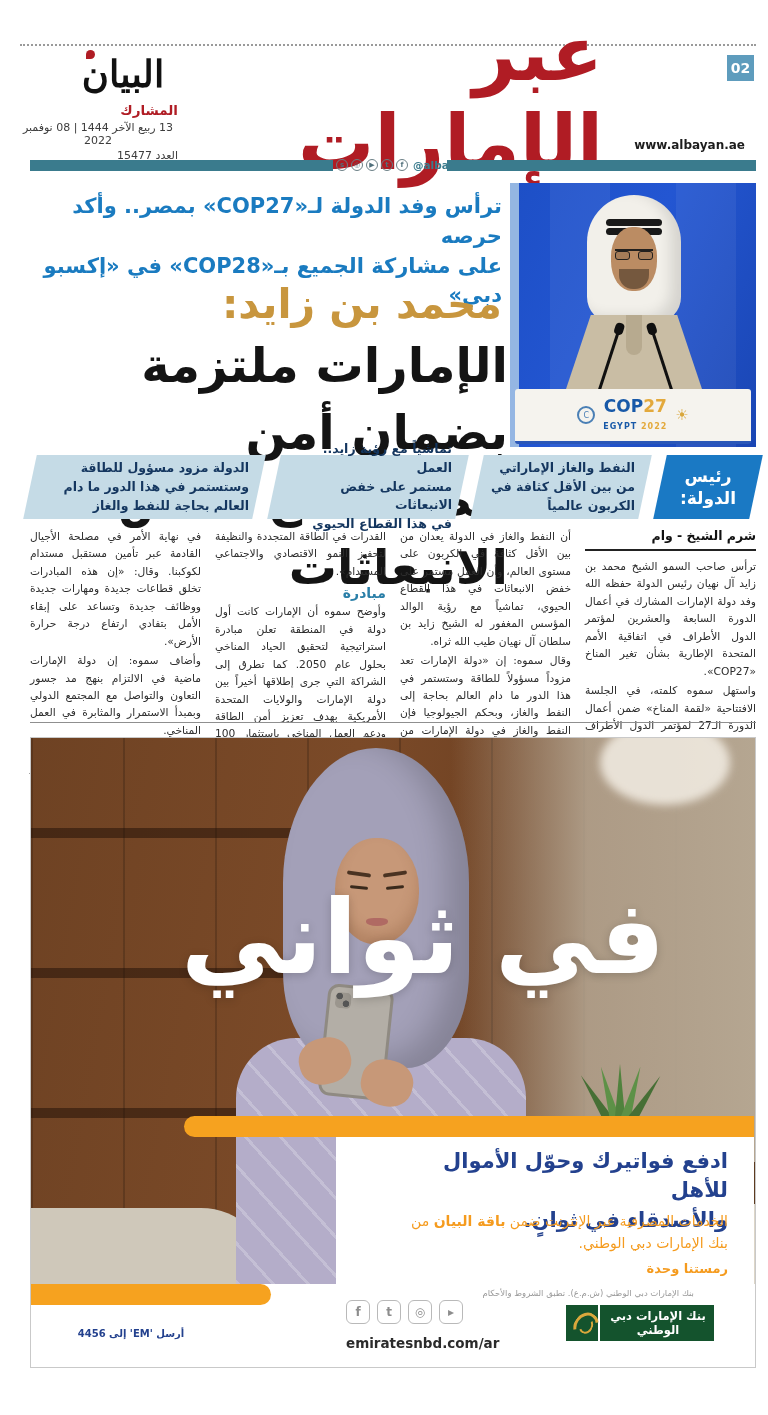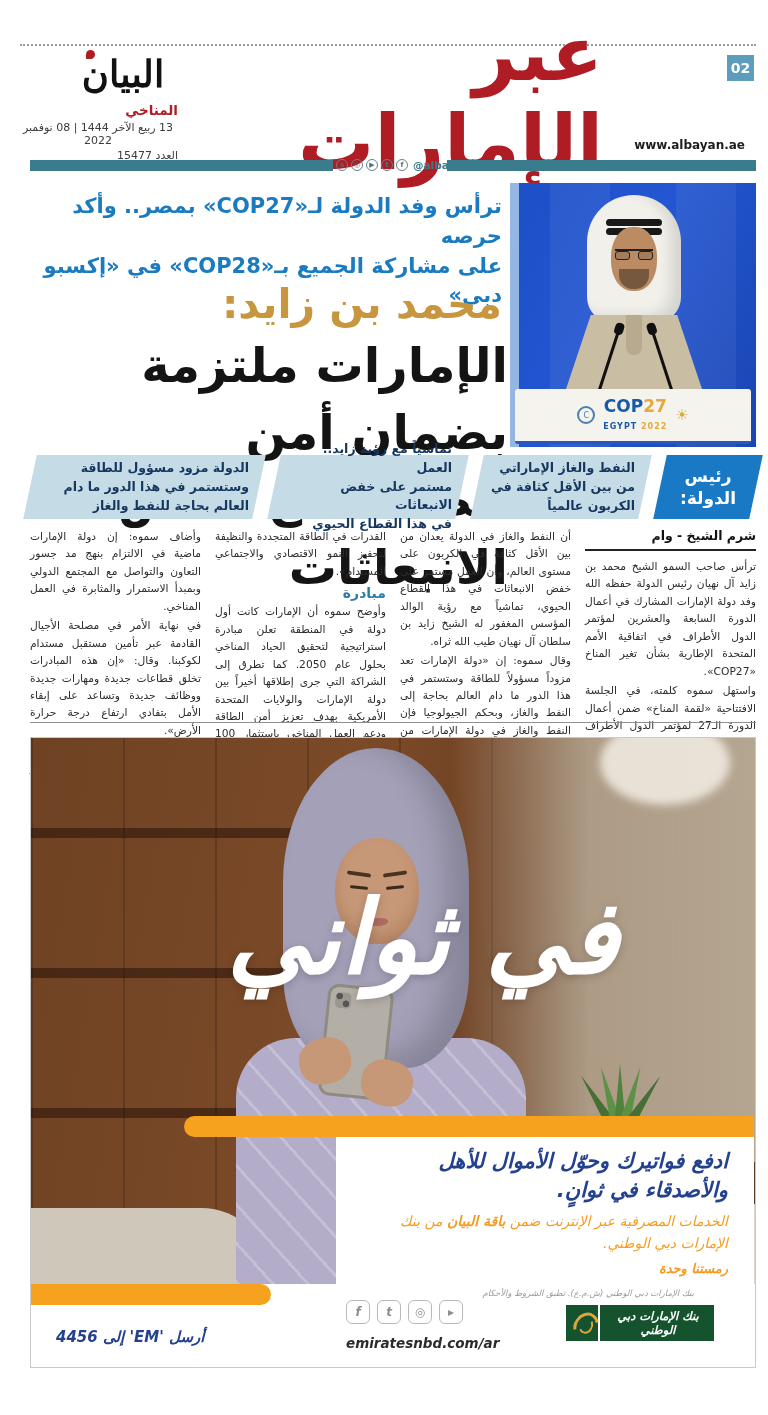--- a/index.html
+++ b/index.html
@@ -86,21 +86,21 @@
     display:flex; gap:14px; }
   .bcol { flex:1; min-width:0; }
   .dateline { font-weight:bold; font-size:12.5px; color:#111; padding-bottom:6px; border-bottom:2px solid #222; margin-bottom:7px; text-align:right; }
   .bcol p { font-size:10.7px; line-height:1.63; color:#2d2d2d; text-align:justify; margin-bottom:2px; }
   .sub-head { color:#2a7fa8; font-weight:bold; font-size:14px; margin:5px 0 2px; text-align:right; }
 
   .ad-divider { position:absolute; left:30px; right:12px; top:722px; border-top:1px solid #8f8f8f; }
 
   
   .ad { position:absolute; left:30px; right:12px; top:737px; height:631px; background:#fff;
-    border:1px solid #c9c9c9; overflow:hidden;font-style:italic; }
+    border:1px solid #c9c9c9; overflow:hidden; }
   .ad-photo { position:absolute; left:0; right:0; top:0; height:546px; overflow:hidden;
     background:
       repeating-linear-gradient(90deg, rgba(0,0,0,.18) 0 2px, rgba(0,0,0,0) 2px 92px),
       linear-gradient(100deg,#6e4223 0%,#7b4a28 40%,#5a331a 100%); }
   .shelf { position:absolute; left:0; width:46%; height:10px; background:rgba(30,14,5,.5); }
   .blur-right { position:absolute; right:0; top:0; bottom:0; width:42%;
     background:linear-gradient(90deg, rgba(185,171,151,0) 0%, rgba(185,171,151,.85) 45%, #b5a691 100%); }
   .vase { position:absolute; right:25px; top:-18px; width:130px; height:85px; background:#efe9df; border-radius:50%; filter:blur(4px); opacity:.9; }
   .side-table { position:absolute; right:0; top:424px; width:300px; height:52px; background:#5d3b20; }
   .plant { position:absolute; right:70px; top:330px; width:130px; height:116px; }
@@ -131,22 +131,22 @@
   .hand { position:absolute; width:52px; height:46px; background:#c79878; border-radius:45%; }
   .hand.h1 { left:268px; top:300px; transform:rotate(-16deg); }
   .hand.h2 { left:330px; top:322px; transform:rotate(14deg); }
   .ad-overlay-text { position:absolute; left:60px; right:0; top:140px; text-align:center; direction:rtl;
     color:#ffffff; font-weight:900; font-size:102px; text-shadow:0 2px 10px rgba(0,0,0,.18); z-index:3; }
   .orange-top-band { position:absolute; left:153px; right:1px; top:378px; height:21px; background:#f6a21f;
     border-radius:11px 0 0 11px; z-index:6; }
   .white-strip { position:absolute; left:0; width:305px; top:546px; bottom:0; background:#fff; z-index:4; }
   .orange-bottom-band { position:absolute; left:0; top:546px; width:240px; height:21px; background:#f6a21f;
     border-radius:0 21px 21px 0; z-index:5; }
-  .sms-cta { position:absolute; left:25px; top:590px; width:150px; direction:rtl; text-align:left;
-    color:#23418e; font-weight:bold; font-size:15px; z-index:6; }
+  .sms-cta { position:absolute; left:25px; top:590px; width:150px; direction:rtl; text-align:center;
+    color:#23418e; font-weight:bold; font-size:10px; z-index:6; }
   .ad-card { position:absolute; left:305px; right:1px; top:399px; bottom:0; background:#fff; z-index:7;
     border-radius:0 0 4px 10px; direction:rtl; }
   .ad-h { position:absolute; right:26px; top:10px; width:330px; color:#23418e; font-weight:bold;
     font-size:21px; line-height:1.4; text-align:right; white-space:pre-line; }
   .ad-sub { position:absolute; right:26px; top:74px; width:340px; color:#f59b1e; font-size:14px; line-height:1.55; text-align:right; }
   .ad-sub b { font-weight:900; }
   .ad-tag { position:absolute; right:26px; top:124px; color:#f59b1e; font-weight:900; font-size:13px; }
   .ad-legal { position:absolute; right:60px; top:151px; color:#9a9a9a; font-size:8.5px; }
   .bank-logo { position:absolute; right:40px; top:168px; width:148px; height:36px; background:#14532d;
     display:flex; align-items:center; direction:ltr; }
@@ -167,21 +167,21 @@
 
 <div class="page">
 
   <div class="top-dotted"></div>
 
   <div class="logo-block">
     <div class="logo-title">
       <span>البيان</span>
       <span class="logo-accent"></span>
     </div>
-    <div class="logo-day">المناخي</div>
+    <div class="logo-day">المشارك</div>
     <div class="logo-date">13 ربيع الآخر 1444 | 08 نوفمبر 2022</div>
     <div class="logo-issue">العدد 15477</div>
   </div>
 
   <div class="masthead">عبر الإمارات</div>
 
   <div class="page-badge">02</div>
   <div class="website">www.albayan.ae</div>
 
   <div class="tealbar-left"></div>
@@ -260,22 +260,22 @@
       <p>أن النفط والغاز في الدولة يعدان من بين الأقل كثافة في الكربون على مستوى العالم، وأن العمل مستمر على خفض الانبعاثات في هذا القطاع الحيوي، تماشياً مع رؤية الوالد المؤسس المغفور له الشيخ زايد بن سلطان آل نهيان طيب الله ثراه.</p>
       <p>وقال سموه: إن «دولة الإمارات تعد مزوداً مسؤولاً للطاقة وستستمر في هذا الدور ما دام العالم بحاجة إلى النفط والغاز، وبحكم الجيولوجيا فإن النفط والغاز في دولة الإمارات من الأنواع الأقل كثافة كربونية في العالم، وسنواصل التركيز على خفض الانبعاثات في هذا القطاع، وهذا ليس بجديد فقد وجه الوالد المؤسس الشيخ زايد بن سلطان آل نهيان طيب الله ثراه بوقف عمليات حرق الغاز منذ عدة عقود، وأرسى ركائز الاستدامة في دولة الإمارات حفاظاً على البيئة والموارد الطبيعية، وسرنا على هذا النهج بدأبٍ منذ عقود العمل على تنويع اقتصادنا، وبناء</p>
     </div>
     <div class="bcol">
       <p>القدرات في الطاقة المتجددة والنظيفة لتحفيز النمو الاقتصادي والاجتماعي المستدام».</p>
       <div class="sub-head">مبادرة</div>
       <p>وأوضح سموه أن الإمارات كانت أول دولة في المنطقة تعلن مبادرة استراتيجية لتحقيق الحياد المناخي بحلول عام 2050. كما تطرق إلى الشراكة التي جرى إطلاقها أخيراً بين دولة الإمارات والولايات المتحدة الأمريكية بهدف تعزيز أمن الطاقة ودعم العمل المناخي باستثمار 100 مليار دولار لبناء مشروعات لإنتاج 100 جيجاواط من الطاقة النظيفة في مختلف أنحاء العالم.</p>
       <p>وشدد سموه على المنافع والمكاسب الكثيرة التي تحققها مبادرات الاستثمار في التكنولوجيا النظيفة والعمل المناخي والفرص الاقتصادية والتنموية المتزايدة التي تتيحها والتي تصبّ</p>
     </div>
     <div class="bcol">
+      <p>في نهاية الأمر في مصلحة الأجيال القادمة عبر تأمين مستقبل مستدام لكوكبنا. وقال: «إن هذه المبادرات تخلق قطاعات جديدة ومهارات جديدة ووظائف جديدة وتساعد على إبقاء الأمل بتفادي ارتفاع درجة حرارة الأرض».</p>
       <p>وأضاف سموه: إن دولة الإمارات ماضية في الالتزام بنهج مد جسور التعاون والتواصل مع المجتمع الدولي وبمبدأ الاستمرار والمثابرة في العمل المناخي.</p>
-      <p>في نهاية الأمر في مصلحة الأجيال القادمة عبر تأمين مستقبل مستدام لكوكبنا. وقال: «إن هذه المبادرات تخلق قطاعات جديدة ومهارات جديدة ووظائف جديدة وتساعد على إبقاء الأمل بتفادي ارتفاع درجة حرارة الأرض».</p>
       <p>وتابع سموه: «فيما نستعد لاستضافة الدورة الثامنة والعشرين لمؤتمر الأطراف في مدينة إكسبو دبي في عام 2023، فإننا سنركز على دعم تنفيذ مخرجات المؤتمرات السابقة، وكذلك على إنجاز أول تقييم عالمي للتقدم في اتفاق باريس للمناخ، وسنحرص على مشاركة واحتواء الجميع بما في ذلك التمثيل المناسب للمرأة، وإشراك الشباب من جميع أنحاء العالم، وحشد طاقاتهم وتحفيز شغفهم الكبير لإيجاد حلول مستدامة».</p>
     </div>
   </div>
 
   <div class="ad-divider"></div>
 
   <div class="ad">
     <div class="ad-photo">
       <div class="shelf" style="top:90px"></div>
       <div class="shelf" style="top:230px"></div>

